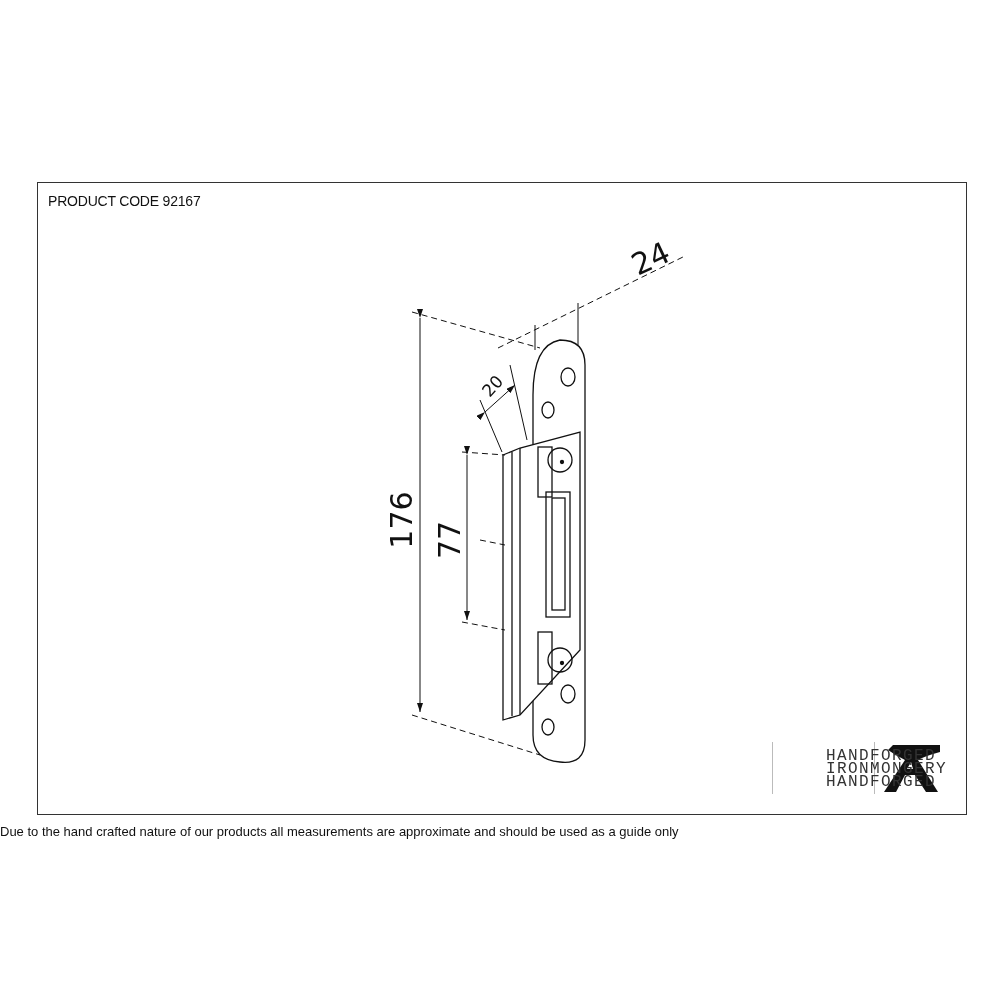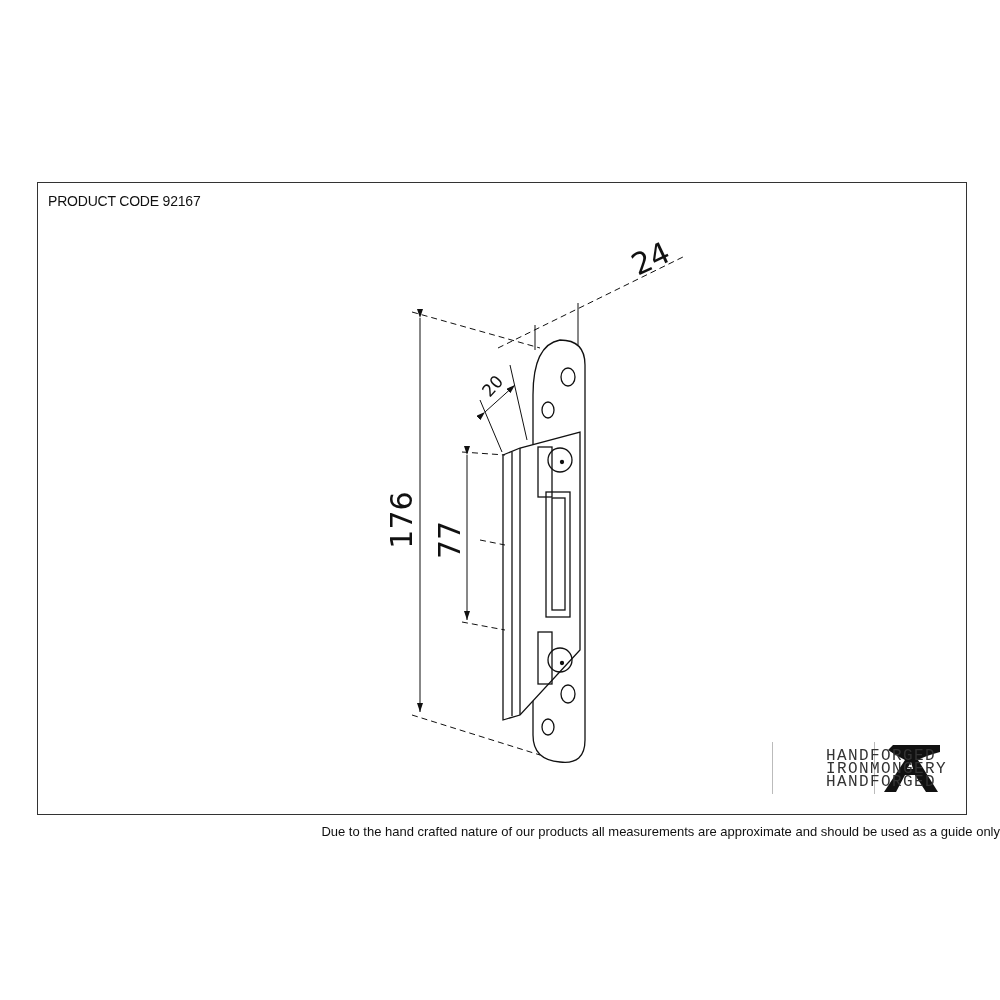--- a/index.html
+++ b/index.html
@@ -5,21 +5,21 @@
   html,body{margin:0;padding:0;background:#fff;}
   body{width:1000px;height:1000px;position:relative;overflow:hidden;font-family:"Liberation Sans",sans-serif;}
   .frame{position:absolute;left:37px;top:182px;width:930px;height:633px;border:1.5px solid #333;box-sizing:border-box;}
   .code{position:absolute;left:48px;top:193px;font-size:14px;color:#111;letter-spacing:-0.2px;}
   .drawing{position:absolute;left:0;top:0;width:1000px;height:1000px;}
   .dim{font-family:"DejaVu Sans",sans-serif;font-size:30px;fill:#111;}
   .dimsm{font-family:"DejaVu Sans",sans-serif;font-size:17px;fill:#111;}
   .logo-sep1{position:absolute;left:772px;top:742px;width:1px;height:52px;background:#bbb;}
   .logo-sep2{position:absolute;left:874px;top:742px;width:1px;height:52px;background:#bbb;}
   .logo-text{position:absolute;left:782px;top:750px;font-family:Liberation Mono, monospace;font-size:16px;letter-spacing:1.4px;color:#333;line-height:13px;margin-left:44px;}
-  .disclaimer{position:absolute;left:0;width:1000px;top:824px;text-align:right;font-size:13px;color:#111;}
+  .disclaimer{position:absolute;left:0;width:1000px;top:824px;text-align:left;font-size:13px;color:#111;}
 </style>
 </head>
 <body>
 
 <div class="frame"></div>
 <div class="code">PRODUCT CODE 92167</div>
 
 <svg class="drawing" viewBox="0 0 1000 1000">
   <defs>
     <marker id="arr" markerWidth="10" markerHeight="10" refX="9" refY="3" orient="auto">

